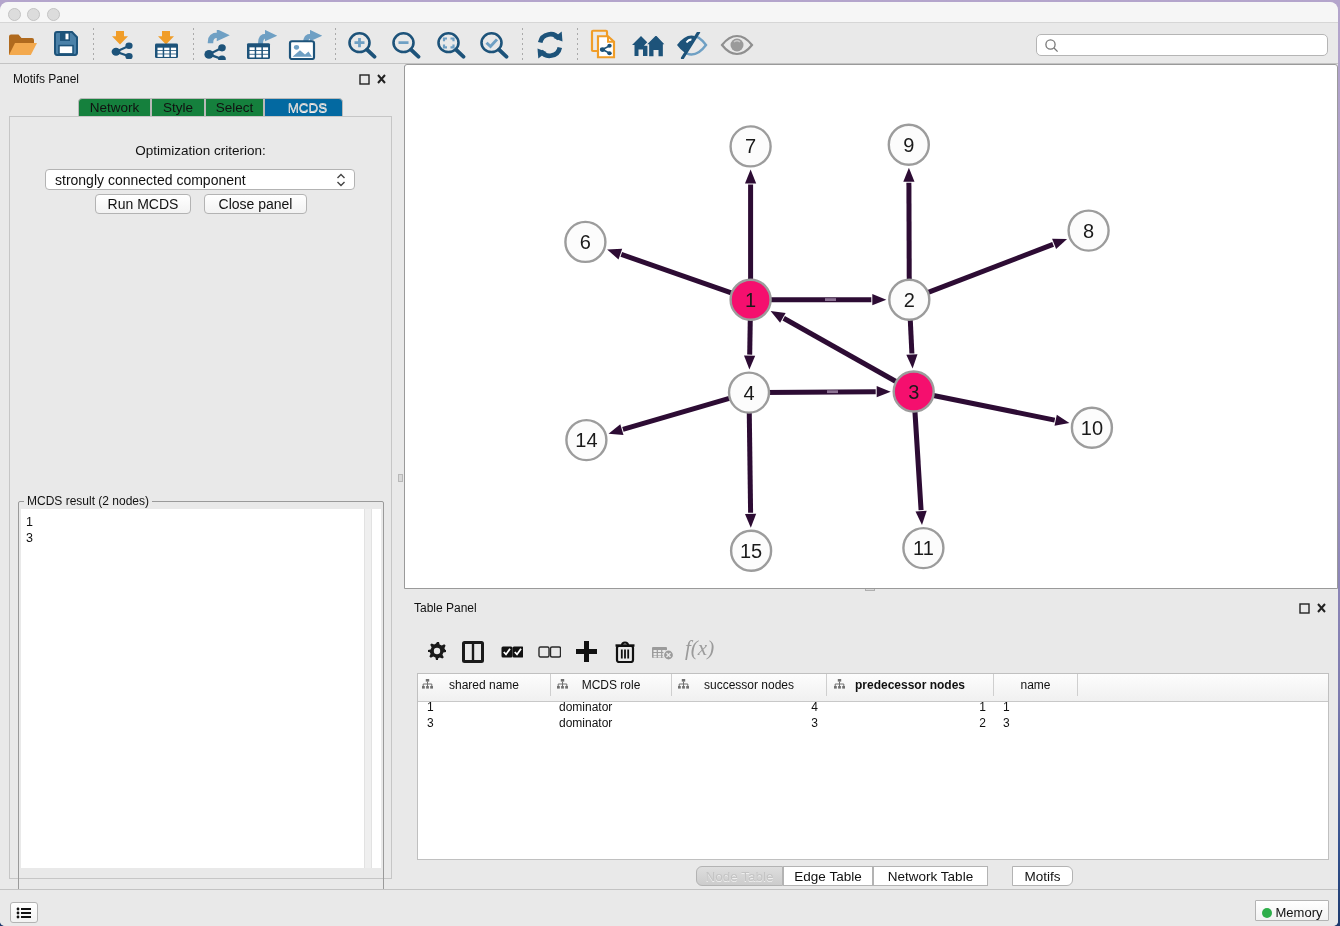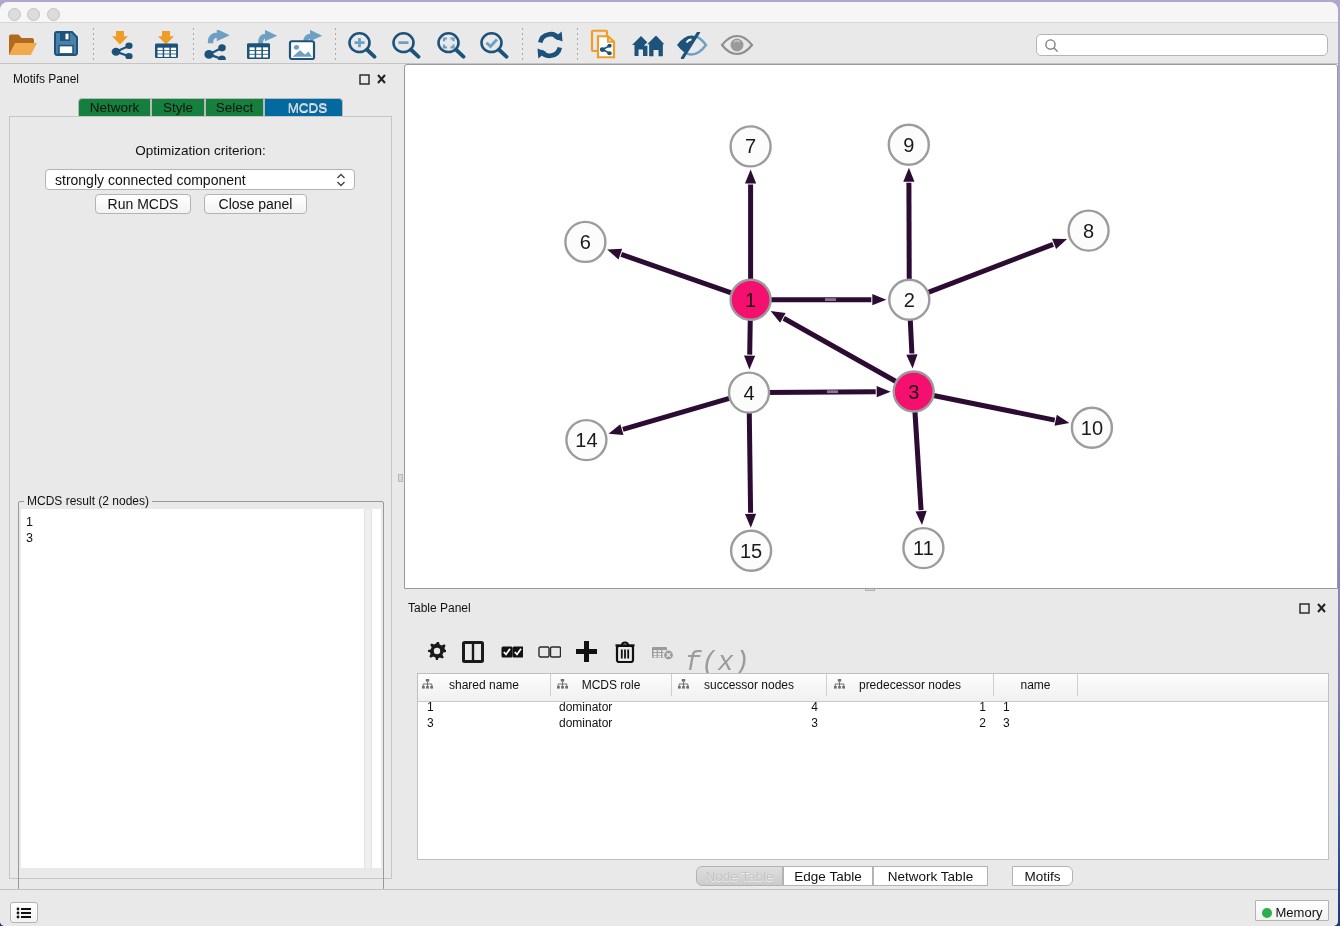--- a/index.html
+++ b/index.html
@@ -39,21 +39,21 @@
   #fieldwhite { position:absolute; left:2px; top:7px; width:360px; height:359px; background:#fff; }
   
   #netwin { position:absolute; left:404px; top:62px; width:934px; height:525px;
             border:1px solid #9a9a9a; border-radius:3px 3px 0 0; background:#fff; }
   #nettitle { position:absolute; left:0; top:0; width:100%; height:21px;
               background:linear-gradient(#f4f4f4,#d8d8d8); border-bottom:1px solid #a8a8a8;
               border-radius:3px 3px 0 0; }
   #nettitle .t { position:absolute; width:100%; text-align:center; top:3px; font-size:13px; color:#1a1a1a; }
   
   #tpanel { position:absolute; left:404px; top:598px; width:934px; height:289px; background:#e9e9e9; }
-  #tpanel .title { position:absolute; left:4px; top:1px; font-size:12px; color:#111; }
+  #tpanel .title { position:absolute; left:10px; top:1px; font-size:12px; color:#111; }
   #twhite { position:absolute; left:13px; top:73px; width:912px; height:187px;
             background:#fff; border:1px solid #c0c0c0; }
   #thead { position:absolute; left:0; top:0; width:910px; height:28px;
            background:linear-gradient(#fdfdfd,#f0f0f0); border-bottom:1px solid #c8c8c8; }
   .hcol { position:absolute; top:0; height:22px; border-right:1px solid #cfcfcf;
           font-size:12px; color:#111; text-align:center; line-height:22px; }
   .cell { position:absolute; font-size:12px; color:#111; height:16px; line-height:16px; }
   .btab { position:absolute; top:266px; height:20px; background:#fff; border:1px solid #b3b3b3;
           font-size:13.5px; color:#111; text-align:center; line-height:19px; }
   
@@ -340,21 +340,21 @@
           <rect x="1.5" y="9.6" width="3.2" height="2" fill="#e9e9e9"></rect>
           <rect x="5.9" y="4" width="3.2" height="2" fill="#e9e9e9"></rect>
           <rect x="5.9" y="7" width="3.2" height="2" fill="#e9e9e9"></rect>
           <rect x="5.9" y="9.6" width="3.2" height="2" fill="#e9e9e9"></rect>
           <rect x="10.3" y="4" width="3.2" height="2" fill="#e9e9e9"></rect>
           <rect x="10.3" y="7" width="3.2" height="2" fill="#e9e9e9"></rect>
           <rect x="10.3" y="9.6" width="3.2" height="2" fill="#e9e9e9"></rect>
           <circle cx="16.5" cy="9" r="5" fill="#9b9b9b" stroke="#e9e9e9" stroke-width="1.2"></circle>
           <path d="M14.5 7 L18.5 11 M18.5 7 L14.5 11" stroke="#e9e9e9" stroke-width="1.4"></path>
         </svg>
-      <div class="abs" style="left:281px;top:36px;width:40px;font-family:Liberation Mono, monospace;font-style:italic;font-size:27px;color:#9b9b9b;margin-top:12px;">f(x)</div>
+      <div class="abs" style="left:281px;top:36px;width:40px;font-family:Liberation Serif, serif;font-style:italic;font-size:21px;color:#9b9b9b;">f(x)</div>
     </div>
     <div id="twhite">
       <div id="thead">
         <div class="hcol" style="left:0px;width:133px;"><svg width="11" height="11" viewBox="0 0 11 11" style="position:absolute;left:4px;top:5px">
               <rect x="3.8" y="0" width="3.4" height="2.6" fill="#707070"></rect>
               <line x1="5.5" y1="2.6" x2="5.5" y2="5" stroke="#707070" stroke-width="1"></line>
               <line x1="1.2" y1="5" x2="9.8" y2="5" stroke="#707070" stroke-width="1"></line>
               <path d="M1.2 5 L1.2 7 M5.5 5 L5.5 7 M9.8 5 L9.8 7" stroke="#707070" stroke-width="1"></path>
               <rect x="0" y="7" width="2.8" height="2.6" fill="#707070"></rect>
               <rect x="4.1" y="7" width="2.8" height="2.6" fill="#707070"></rect>
@@ -371,21 +371,21 @@
             </svg>MCDS role</div>
         <div class="hcol" style="left:254px;width:155px;"><svg width="11" height="11" viewBox="0 0 11 11" style="position:absolute;left:6px;top:5px">
               <rect x="3.8" y="0" width="3.4" height="2.6" fill="#707070"></rect>
               <line x1="5.5" y1="2.6" x2="5.5" y2="5" stroke="#707070" stroke-width="1"></line>
               <line x1="1.2" y1="5" x2="9.8" y2="5" stroke="#707070" stroke-width="1"></line>
               <path d="M1.2 5 L1.2 7 M5.5 5 L5.5 7 M9.8 5 L9.8 7" stroke="#707070" stroke-width="1"></path>
               <rect x="0" y="7" width="2.8" height="2.6" fill="#707070"></rect>
               <rect x="4.1" y="7" width="2.8" height="2.6" fill="#707070"></rect>
               <rect x="8.2" y="7" width="2.8" height="2.6" fill="#707070"></rect>
             </svg>successor nodes</div>
-        <div class="hcol" style="left:409px;width:167px;"><svg width="11" height="11" viewBox="0 0 11 11" style="position:absolute;left:7px;top:5px">
+        <div class="hcol" style="left:409px;width:167px;font-weight:bold;"><svg width="11" height="11" viewBox="0 0 11 11" style="position:absolute;left:7px;top:5px">
               <rect x="3.8" y="0" width="3.4" height="2.6" fill="#707070"></rect>
               <line x1="5.5" y1="2.6" x2="5.5" y2="5" stroke="#707070" stroke-width="1"></line>
               <line x1="1.2" y1="5" x2="9.8" y2="5" stroke="#707070" stroke-width="1"></line>
               <path d="M1.2 5 L1.2 7 M5.5 5 L5.5 7 M9.8 5 L9.8 7" stroke="#707070" stroke-width="1"></path>
               <rect x="0" y="7" width="2.8" height="2.6" fill="#707070"></rect>
               <rect x="4.1" y="7" width="2.8" height="2.6" fill="#707070"></rect>
               <rect x="8.2" y="7" width="2.8" height="2.6" fill="#707070"></rect>
             </svg>predecessor nodes</div>
         <div class="hcol" style="left:576px;width:84px;">name</div>
       </div>

